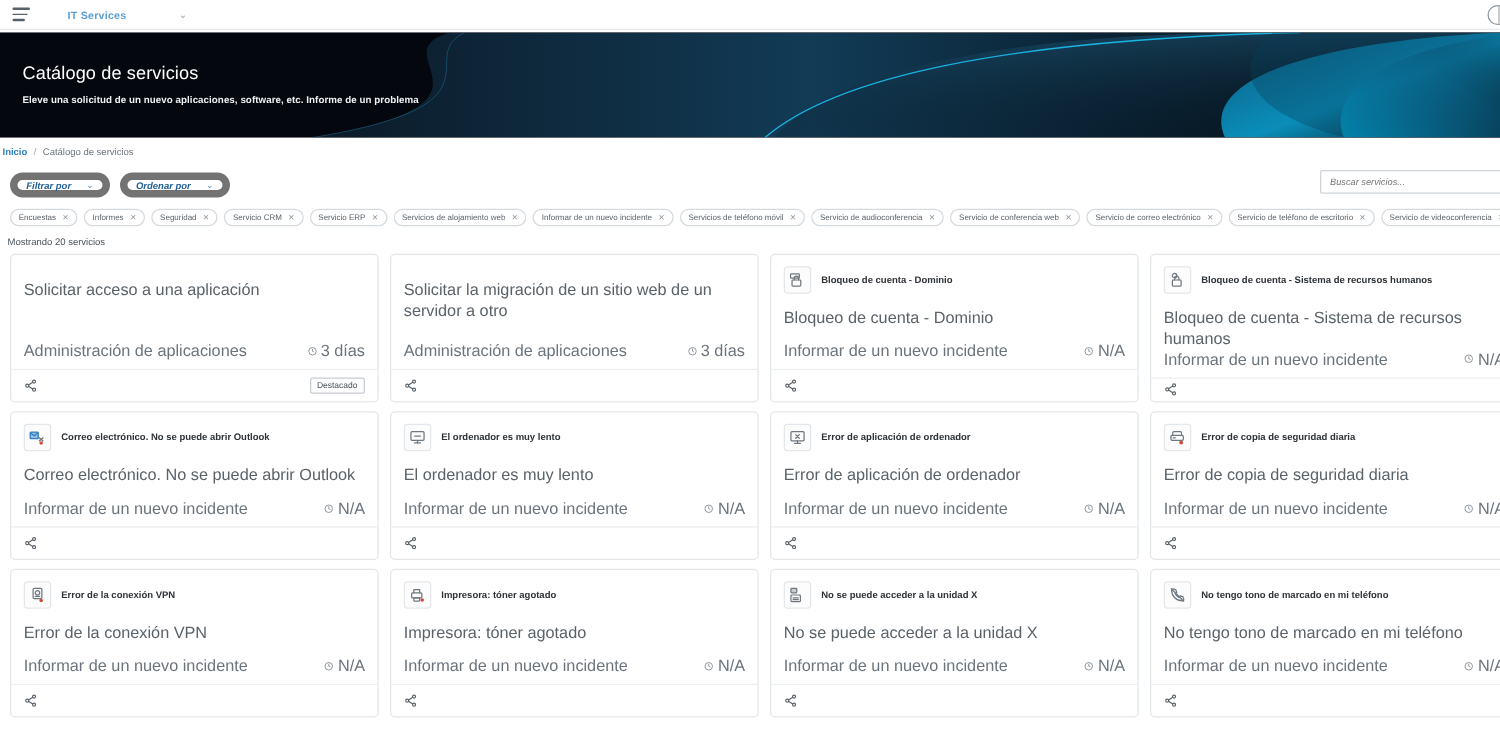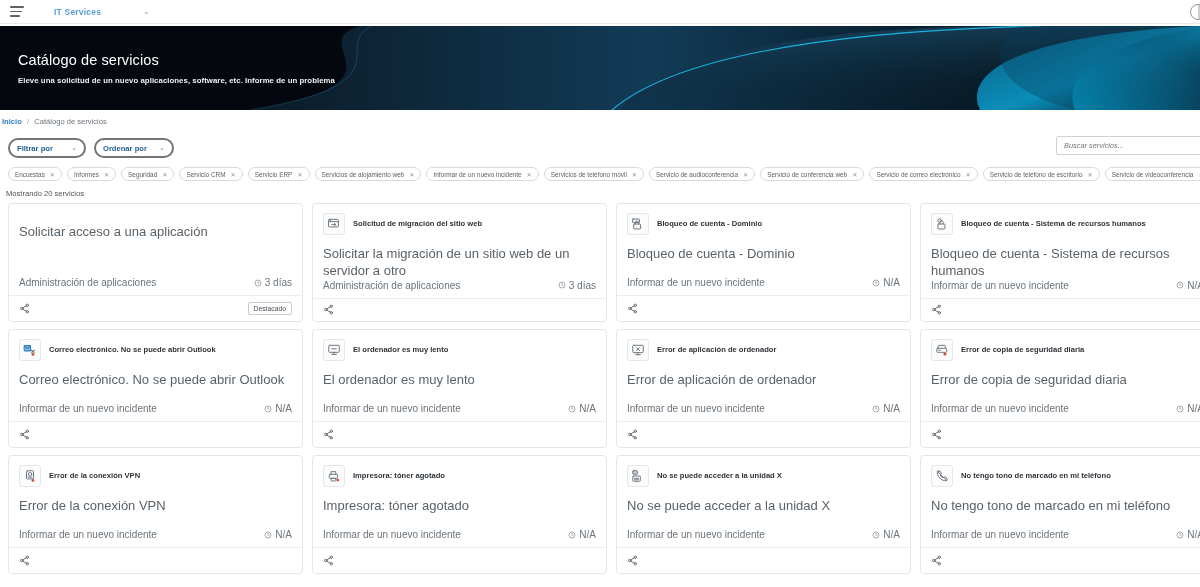--- a/index.html
+++ b/index.html
@@ -101,27 +101,28 @@
     height: 28px;
   }
   .pill-btn {
     display: inline-flex;
     align-items: center;
     justify-content: space-between;
     height: 20px;
     min-width: 78px;
     padding: 0 7px;
     margin-right: 8px;
-    border: 2px solid #737373;
+    border: 6px solid #737373;
     border-radius: 11px;
     background: #ffffff;
     font-size: 7.6px;
     font-weight: bold;
     color: #1f5f95;
     cursor: pointer;
+    font-style: italic;
   }
   .pill-btn .cv { font-size: 7px; color: #4a90c8; margin-left: 12px; font-weight: normal; }
   .search-box {
     position: absolute;
     right: -8px; top: 3px;
     width: 152px; height: 19px;
     border: 1px solid #cdd3d8;
     border-radius: 2px;
     background: #fff;
     padding: 0 7px;
@@ -204,21 +205,21 @@
     font-size: 13px;
     color: #5a6269;
     line-height: 1.3;
   }
   .card-meta {
     margin-top: auto;
     display: flex;
     align-items: center;
     justify-content: space-between;
     padding-bottom: 7px;
-    font-size: 10px;
+    font-size: 13px;
     color: #6b747c;
   }
   .card-duration { display: inline-flex; align-items: center; gap: 3px; }
   .card-foot {
     border-top: 1px solid #ebeef0;
     height: 26px;
     display: flex;
     align-items: center;
     justify-content: space-between;
     margin: 0 -10px;
@@ -386,31 +387,20 @@
             <circle cx="6" cy="12" r="2.6"></circle>
             <circle cx="18" cy="19" r="2.6"></circle>
             <line x1="8.3" y1="10.8" x2="15.7" y2="6.2"></line>
             <line x1="8.3" y1="13.2" x2="15.7" y2="17.8"></line>
           </svg>
         </span>
         <span class="badge">Destacado</span>
       </div>
     </div>
     <div class="card">
-      <div class="card-head">
-        <div class="card-icon">
-          <svg width="14" height="14" viewBox="0 0 24 24" fill="none" stroke="#6e777f" stroke-width="1.7" stroke-linecap="round" stroke-linejoin="round">
-            <rect x="2.5" y="4" width="17" height="13" rx="1.5"></rect>
-            <line x1="2.5" y1="8" x2="19.5" y2="8"></line>
-            <circle cx="5.5" cy="6" r="0.6" fill="#6e777f"></circle>
-            <path d="M8 13h7M12.5 10.5l2.5 2.5-2.5 2.5"></path>
-          </svg>
-        </div>
-        <div class="card-title">Solicitud de migración del sitio web</div>
-      </div>
       <div class="card-desc">Solicitar la migración de un sitio web de un servidor a otro</div>
       <div class="card-meta">
         <span>Administración de aplicaciones</span>
         <span class="card-duration">
           <span>
             <svg class="ico" width="8" height="8" viewBox="0 0 24 24" fill="none" stroke="#7b848c" stroke-width="2">
               <circle cx="12" cy="12" r="9"></circle>
               <polyline points="12,6 12,12 16,14"></polyline>
             </svg>
           </span>

